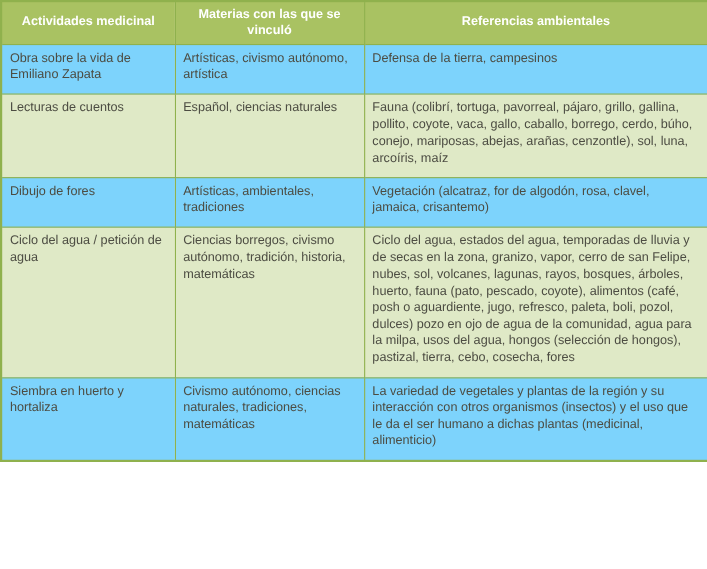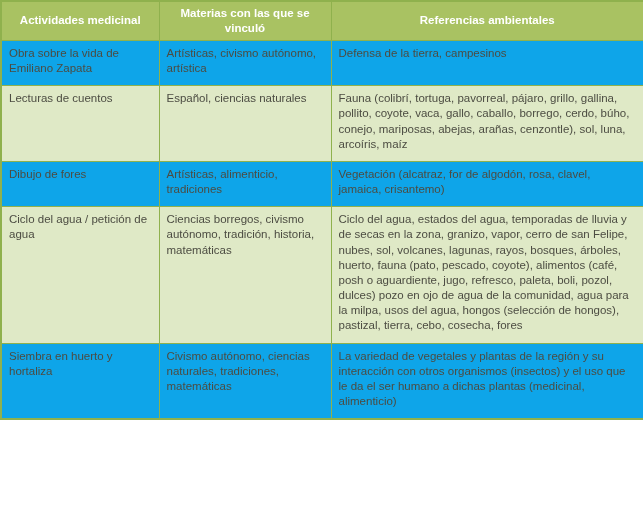--- a/index.html
+++ b/index.html
@@ -33,21 +33,21 @@
     line-height: 1.3;
   }
   table.activities td {
     font-size: 11.5px;
     color: #4c4c42;
     text-align: left;
     vertical-align: top;
     padding: 5px 7px 9px 7px;
     border: 1px solid #8fb14d;
     line-height: 1.32;
-    background: #0ea5e9;
+    background: #7dd3fc;
   }
   table.activities tbody tr:nth-child(even) td {
     background: #dfe9c6;
   }
 </style>
 </head>
 <body>
 
 <div class="table-wrap">
   <table class="activities">
@@ -69,21 +69,21 @@
         <td>Artísticas, civismo autónomo, artística</td>
         <td>Defensa de la tierra, campesinos</td>
       </tr>
       <tr>
         <td>Lecturas de cuentos</td>
         <td>Español, ciencias naturales</td>
         <td>Fauna (colibrí, tortuga, pavorreal, pájaro, grillo, gallina, pollito, coyote, vaca, gallo, caballo, borrego, cerdo, búho, conejo, mariposas, abejas, arañas, cenzontle), sol, luna, arcoíris, maíz</td>
       </tr>
       <tr>
         <td>Dibujo de fores</td>
-        <td>Artísticas, alimenticio, tradiciones</td>
+        <td>Artísticas, ambientales, tradiciones</td>
         <td>Vegetación (alcatraz, for de algodón, rosa, clavel, jamaica, crisantemo)</td>
       </tr>
       <tr>
         <td>Ciclo del agua / petición de agua</td>
         <td>Ciencias borregos, civismo autónomo, tradición, historia, matemáticas</td>
         <td>Ciclo del agua, estados del agua, temporadas de lluvia y de secas en la zona, granizo, vapor, cerro de san Felipe, nubes, sol, volcanes, lagunas, rayos, bosques, árboles, huerto, fauna (pato, pescado, coyote), alimentos (café, posh o aguardiente, jugo, refresco, paleta, boli, pozol, dulces) pozo en ojo de agua de la comunidad, agua para la milpa, usos del agua, hongos (selección de hongos), pastizal, tierra, cebo, cosecha, fores</td>
       </tr>
       <tr>
         <td>Siembra en huerto y hortaliza</td>
         <td>Civismo autónomo, ciencias naturales, tradiciones, matemáticas</td>

